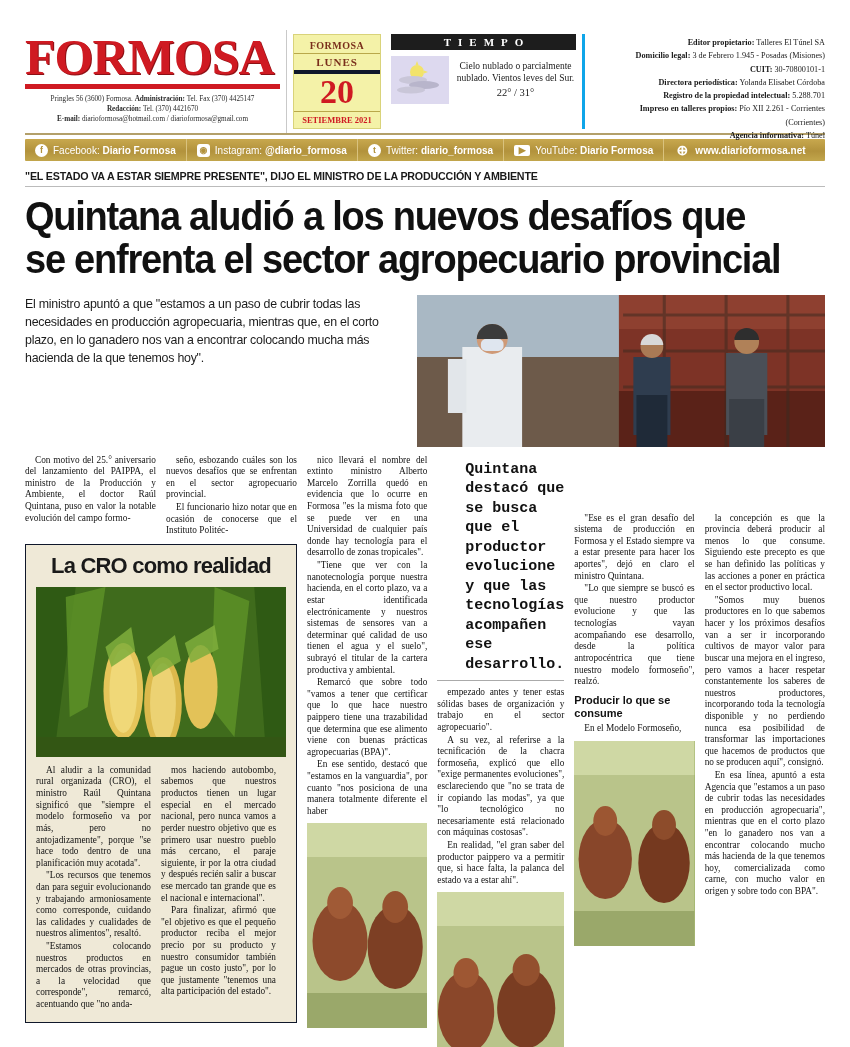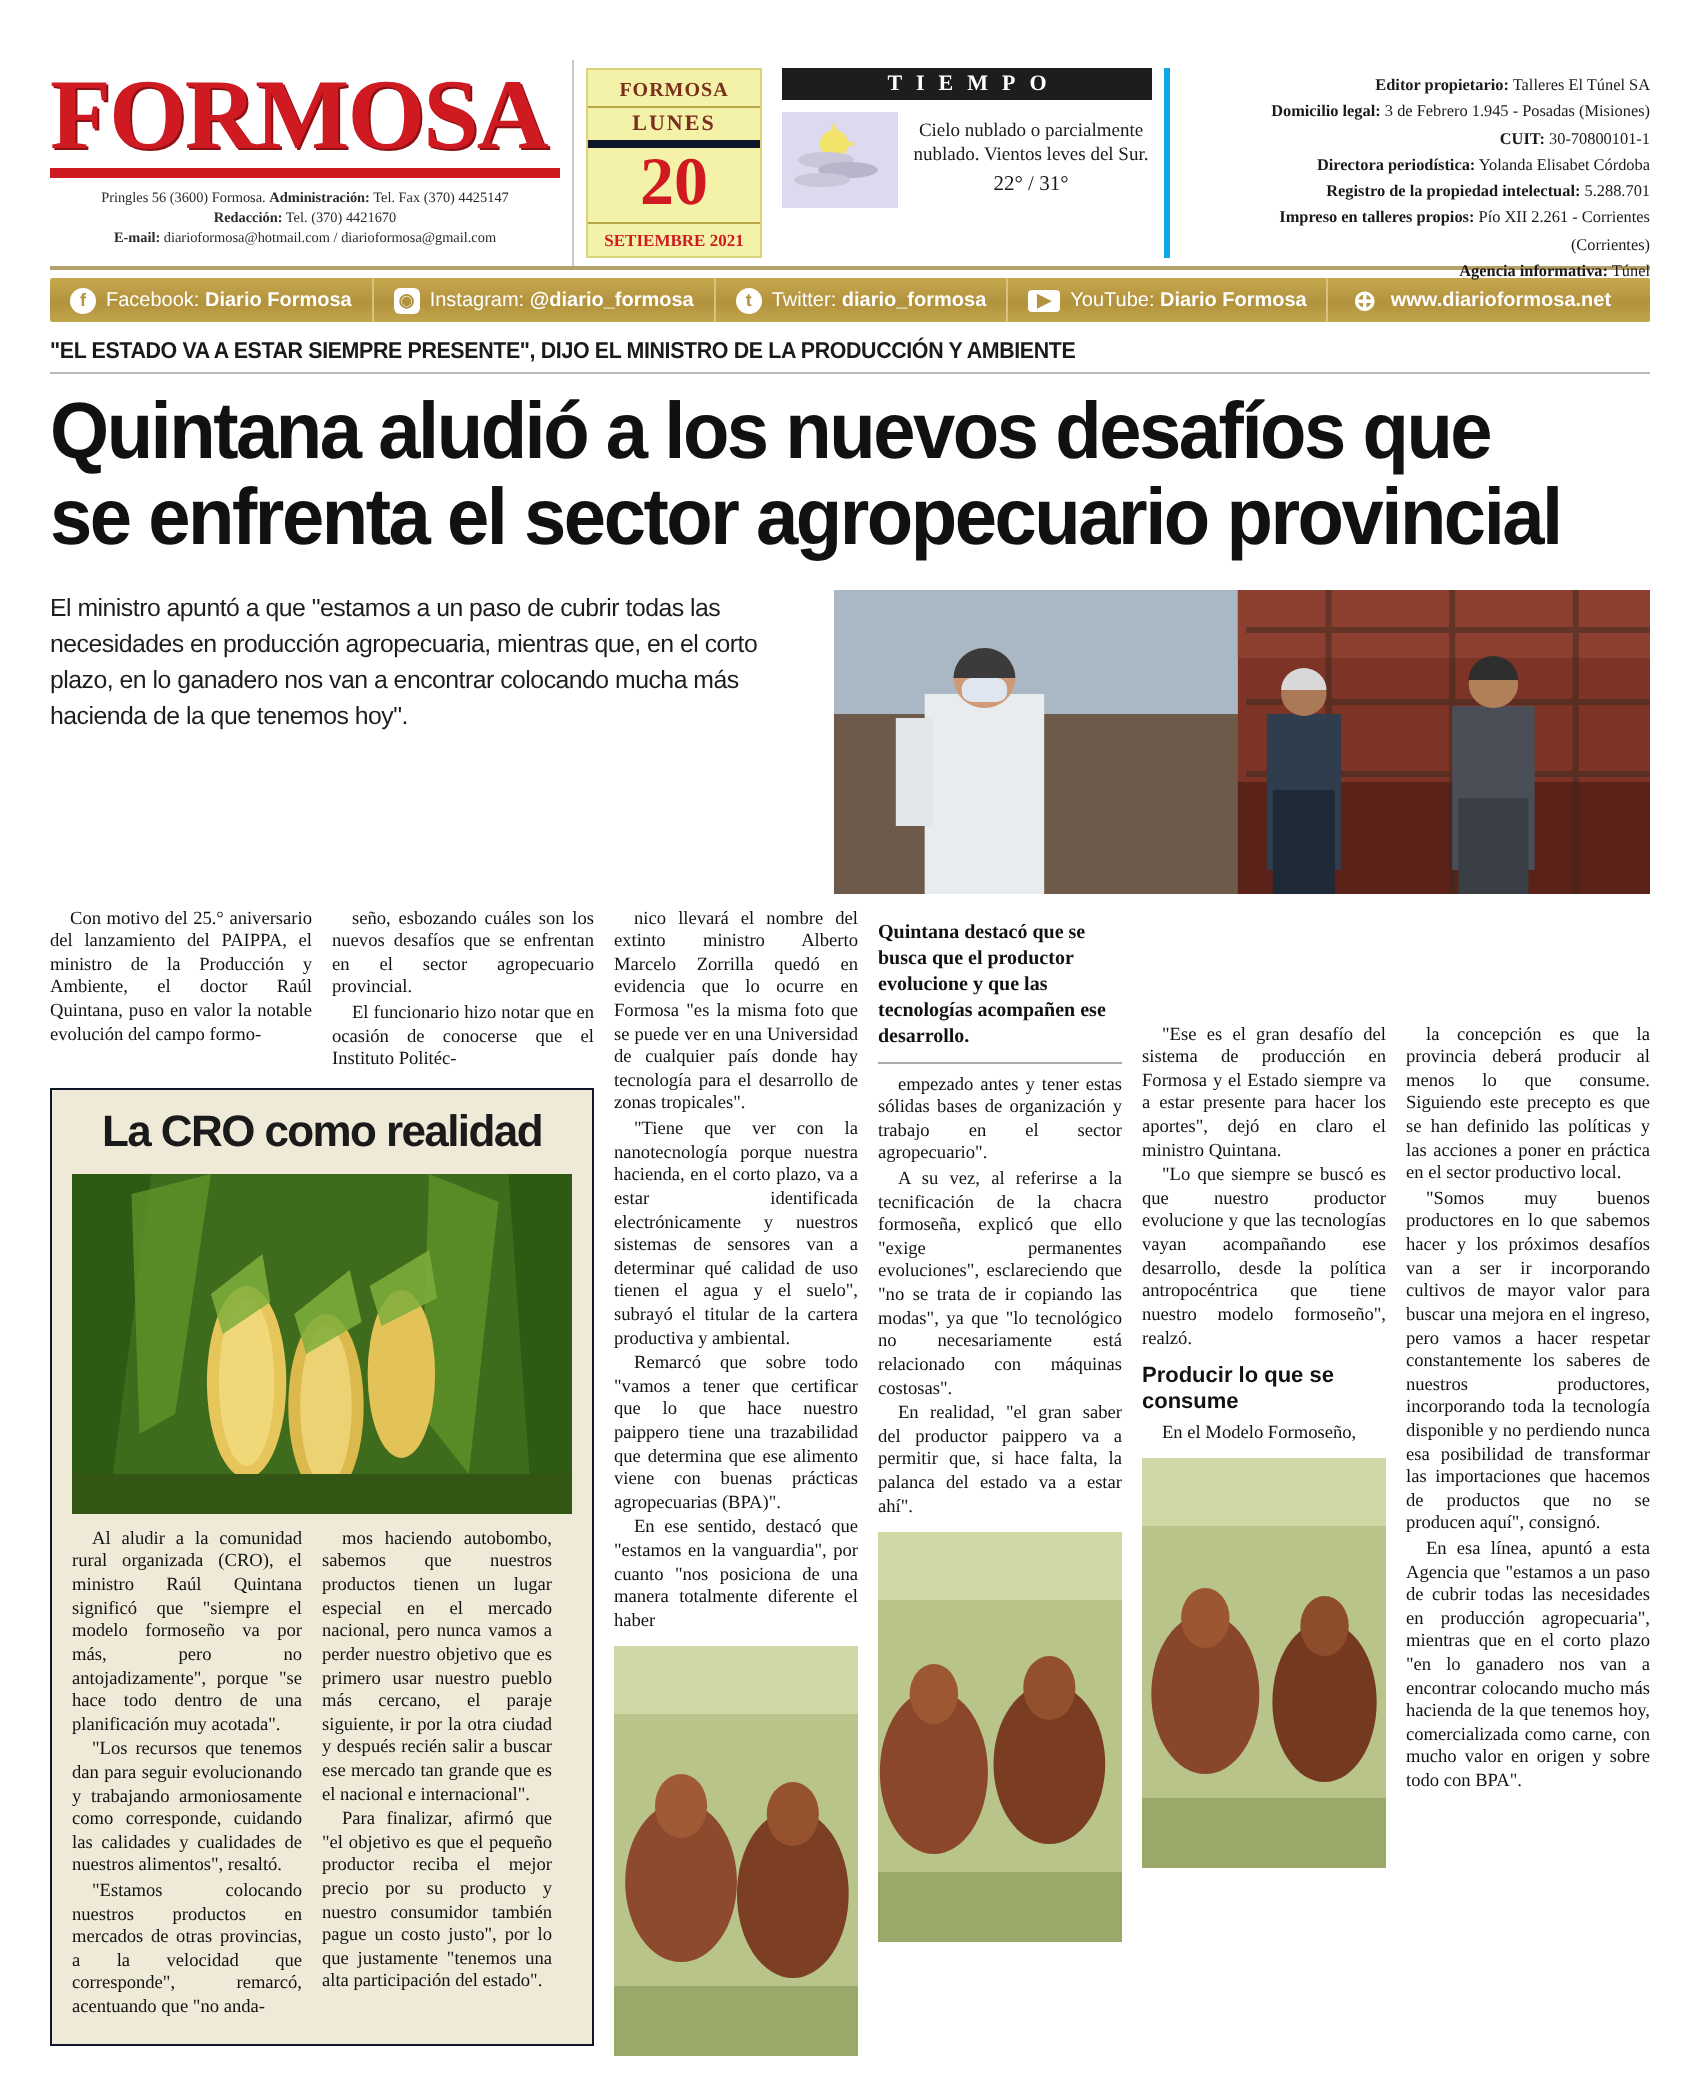--- a/index.html
+++ b/index.html
@@ -92,22 +92,22 @@
     font-family:"Liberation Sans", sans-serif;
     font-size:12.4px; line-height:1.47; color:#1d1d1d;
     letter-spacing:-0.25px;
   }
   .photo-top { flex:1; height:152px; position:relative; overflow:hidden; }
   .col { width: 131px; }
   .bodytext { font-size:9.3px; line-height:1.25; text-align:justify; color:#121212; hyphens:auto; }
   .bodytext p { text-indent: 10px; margin-bottom: 1px; }
 
   .caption {
-    font-family:Liberation Serif, serif; font-weight:bold;
-    font-size:10px; line-height:1.3; color:#111; padding-top:5px;
+    font-family:Liberation Mono, monospace; font-weight:bold;
+    font-size:15px; line-height:1.3; color:#111; padding-top:5px;margin-left:28px;
   }
   .cap-rule { border-top:1px solid #aaa; margin-top:6px; }
 
   
   .cro-box {
     width: 272px; background:#efe9d7; border:1px solid #0f172a;
     padding: 8px 10px 10px; margin-top:6px;
   }
   .cro-title {
     font-family:"Liberation Sans", sans-serif; font-weight:bold;

